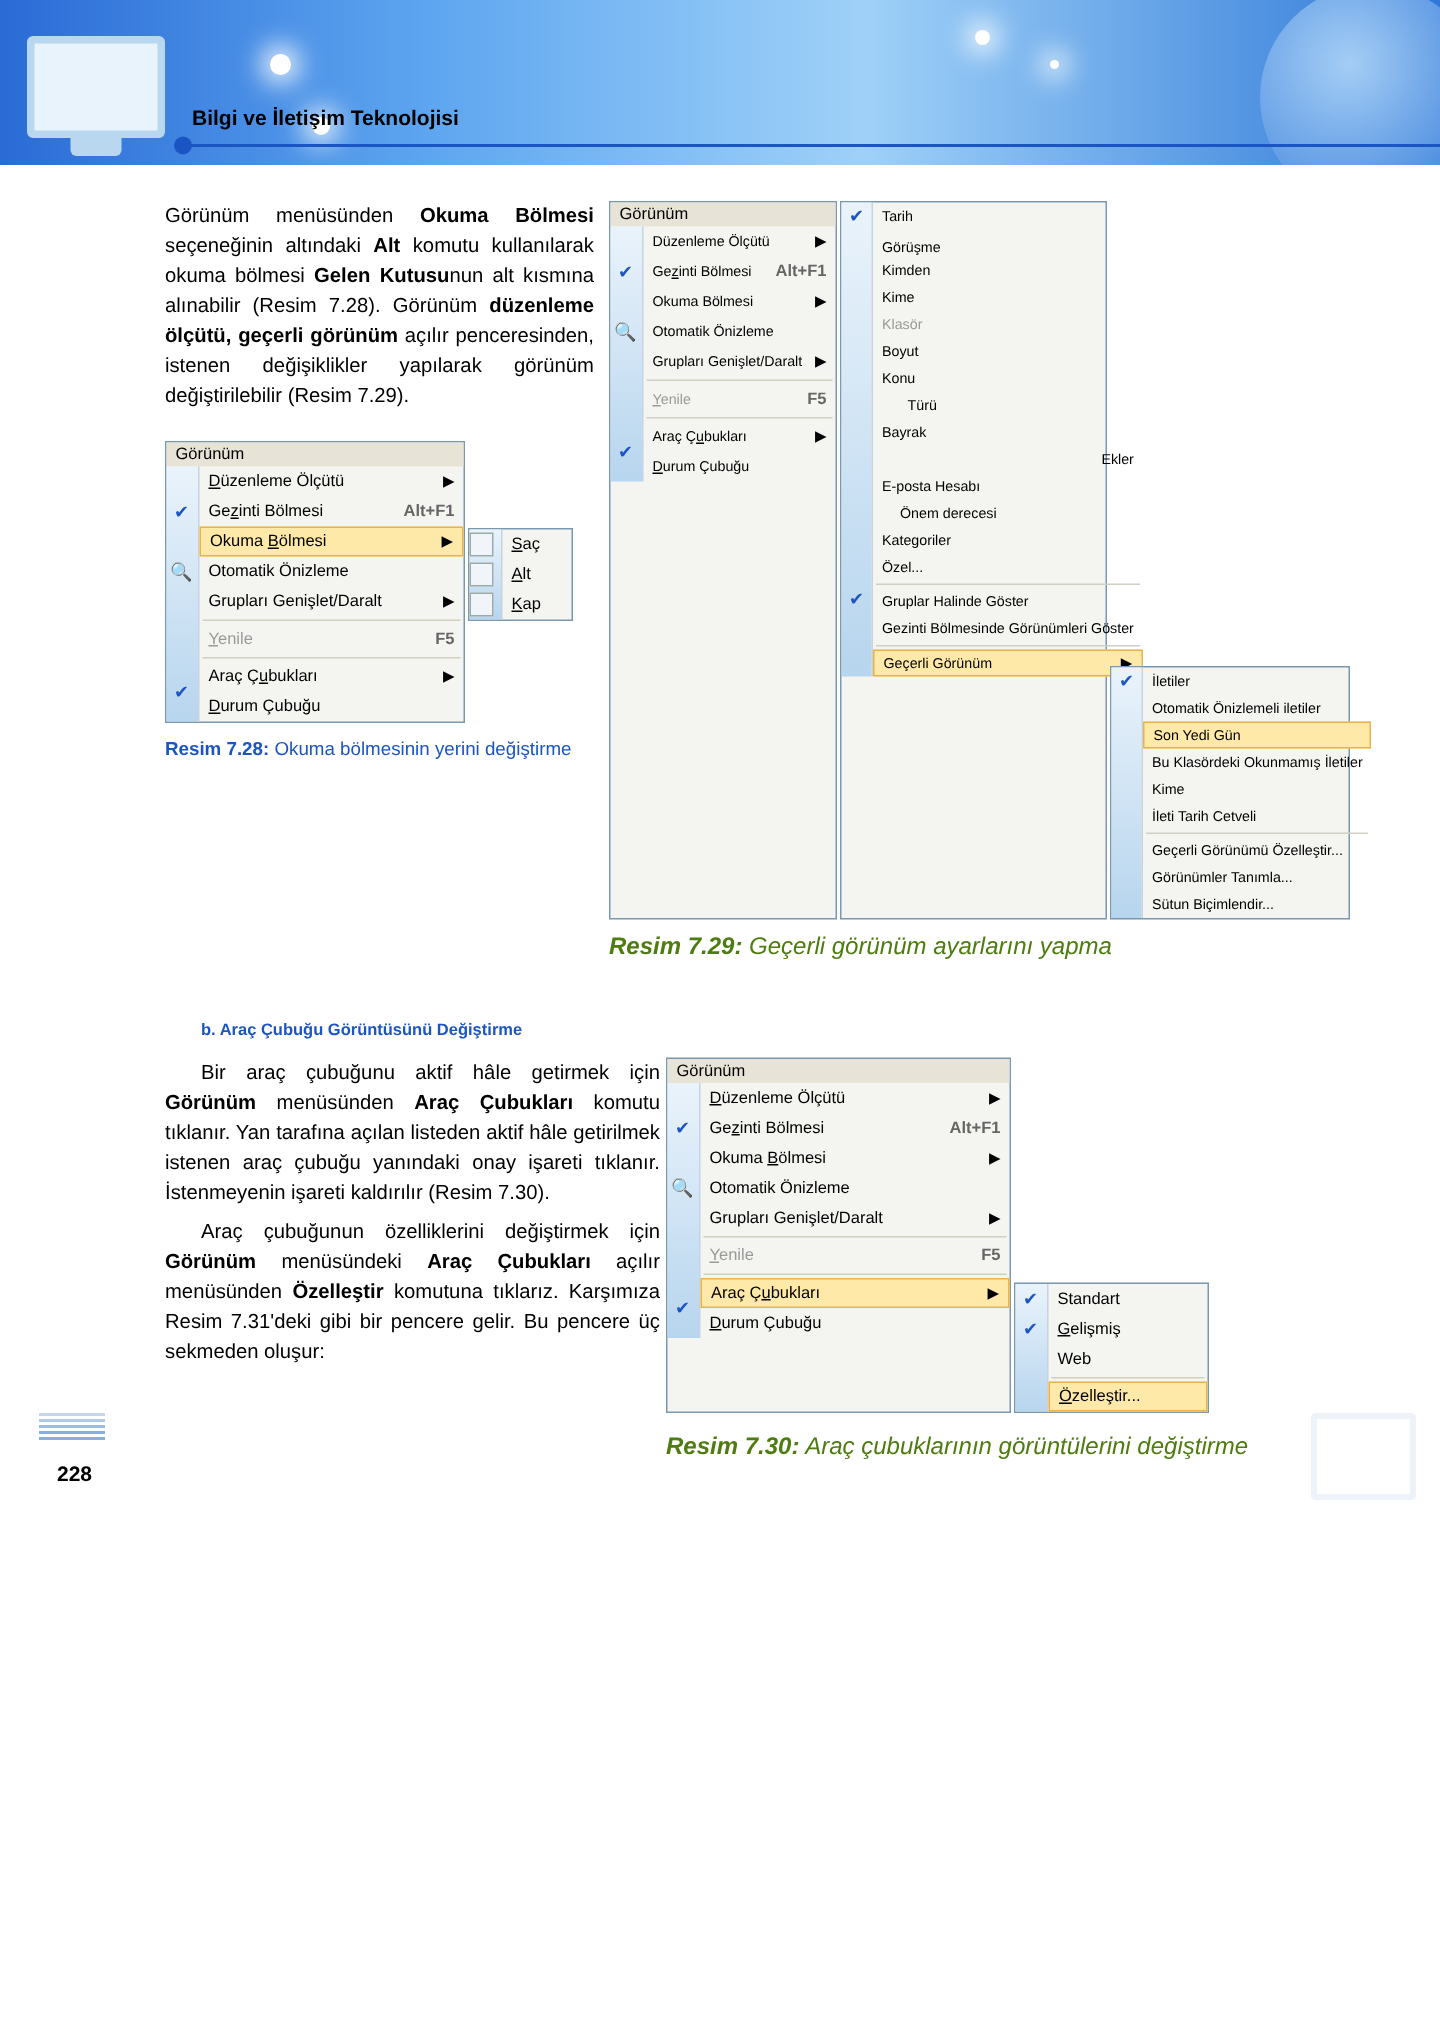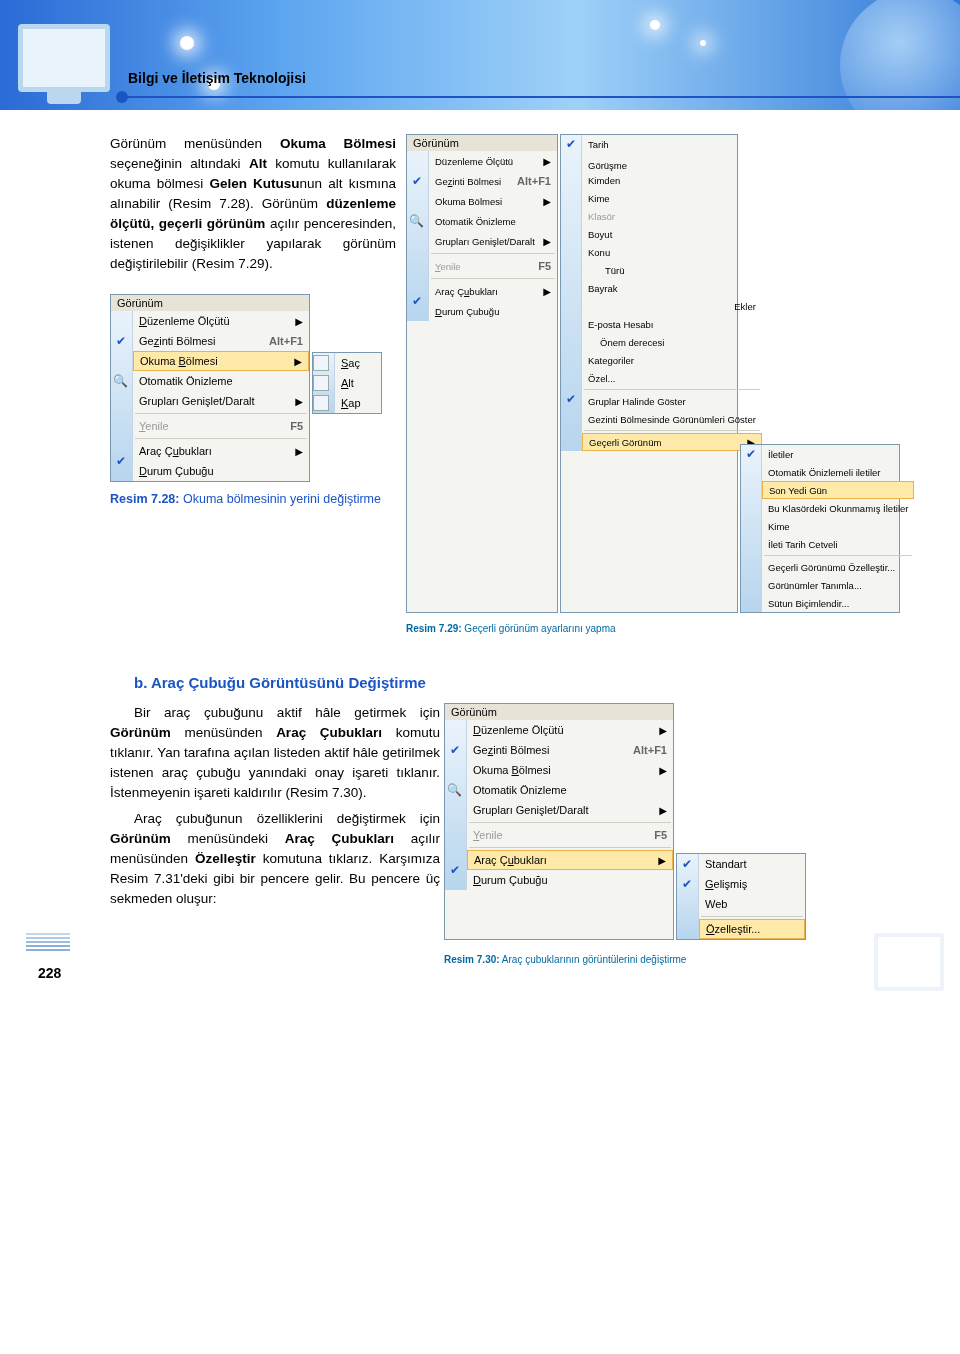--- a/index.html
+++ b/index.html
@@ -43,41 +43,41 @@
   .menu .sep { border-top: 1px solid #cfcfc3; margin: 2px 2px; }
   .arrow { margin-left: auto; font-size:10px; }
   .chk { display:flex; align-items:center; justify-content:center; width:20px; height:20px; color:#1b55c4; font-size:12px;}
   .gic { display:flex; align-items:center; justify-content:center; width:20px; height:20px; font-size:12px;}
 
   .menus-grid { display:flex; gap:2px; }
 
   .caption { font-size: 12.5px; color: #1b55c4; margin-top: 10px; }
   .caption b { font-weight: bold; }
 
-  .section-head { color: #1b55c4; font-size: 15px; font-weight: bold; margin: 40px 0 12px 24px; }
+  .section-head { color: #1b55c4; font-size: 11px; font-weight: bold; margin: 40px 0 12px 24px; }
 
   .two-col-bottom { display: flex; gap: 4px; }
   .left-col-b { width: 330px; }
 
   .page-num { position: absolute; left: 38px; bottom: 24px; font-weight: bold; font-size: 14px; color:#000; }
   .page-tab { position: absolute; left: 26px; bottom: 24px; width: 44px; height: 20px; background: linear-gradient(#dff0fb, #8fbce6); border-radius: 0 6px 6px 0; z-index:-1;}
   .page-stripes { position:absolute; left:26px; bottom: 52px; width: 44px;}
   .page-stripes div { height:2px; background:#3c78c8; margin-bottom:2px; opacity:0.6;}
   .page-stripes div:nth-child(1){opacity:0.3}
   .page-stripes div:nth-child(2){opacity:0.4}
   .page-stripes div:nth-child(3){opacity:0.5}
 
   
   .ghost-monitor { position:absolute; right: 8px; bottom: 10px; width:70px; height:58px; border:4px solid #e6eef5; border-radius:3px; opacity:0.7;}
 
   .u { text-decoration: underline; }
 
   
   .ico-box { width:18px; height:16px; border:1px solid #9aa; background:#f1f4f8; margin-right:4px; display:inline-block;}
-  .caption-right { font-size:10px; color:#0369a1; margin-top:10px; }
+  .caption-right { font-size:16px; color:#4d7c0f; margin-top:10px;font-style:italic; }
 </style>
 </head>
 <body>
 
 <div class="topbar">
   <div class="bubble b1"></div>
   <div class="bubble b2"></div>
   <div class="bubble b3"></div>
   <div class="bubble b4"></div>
   <div class="sphere"></div>

